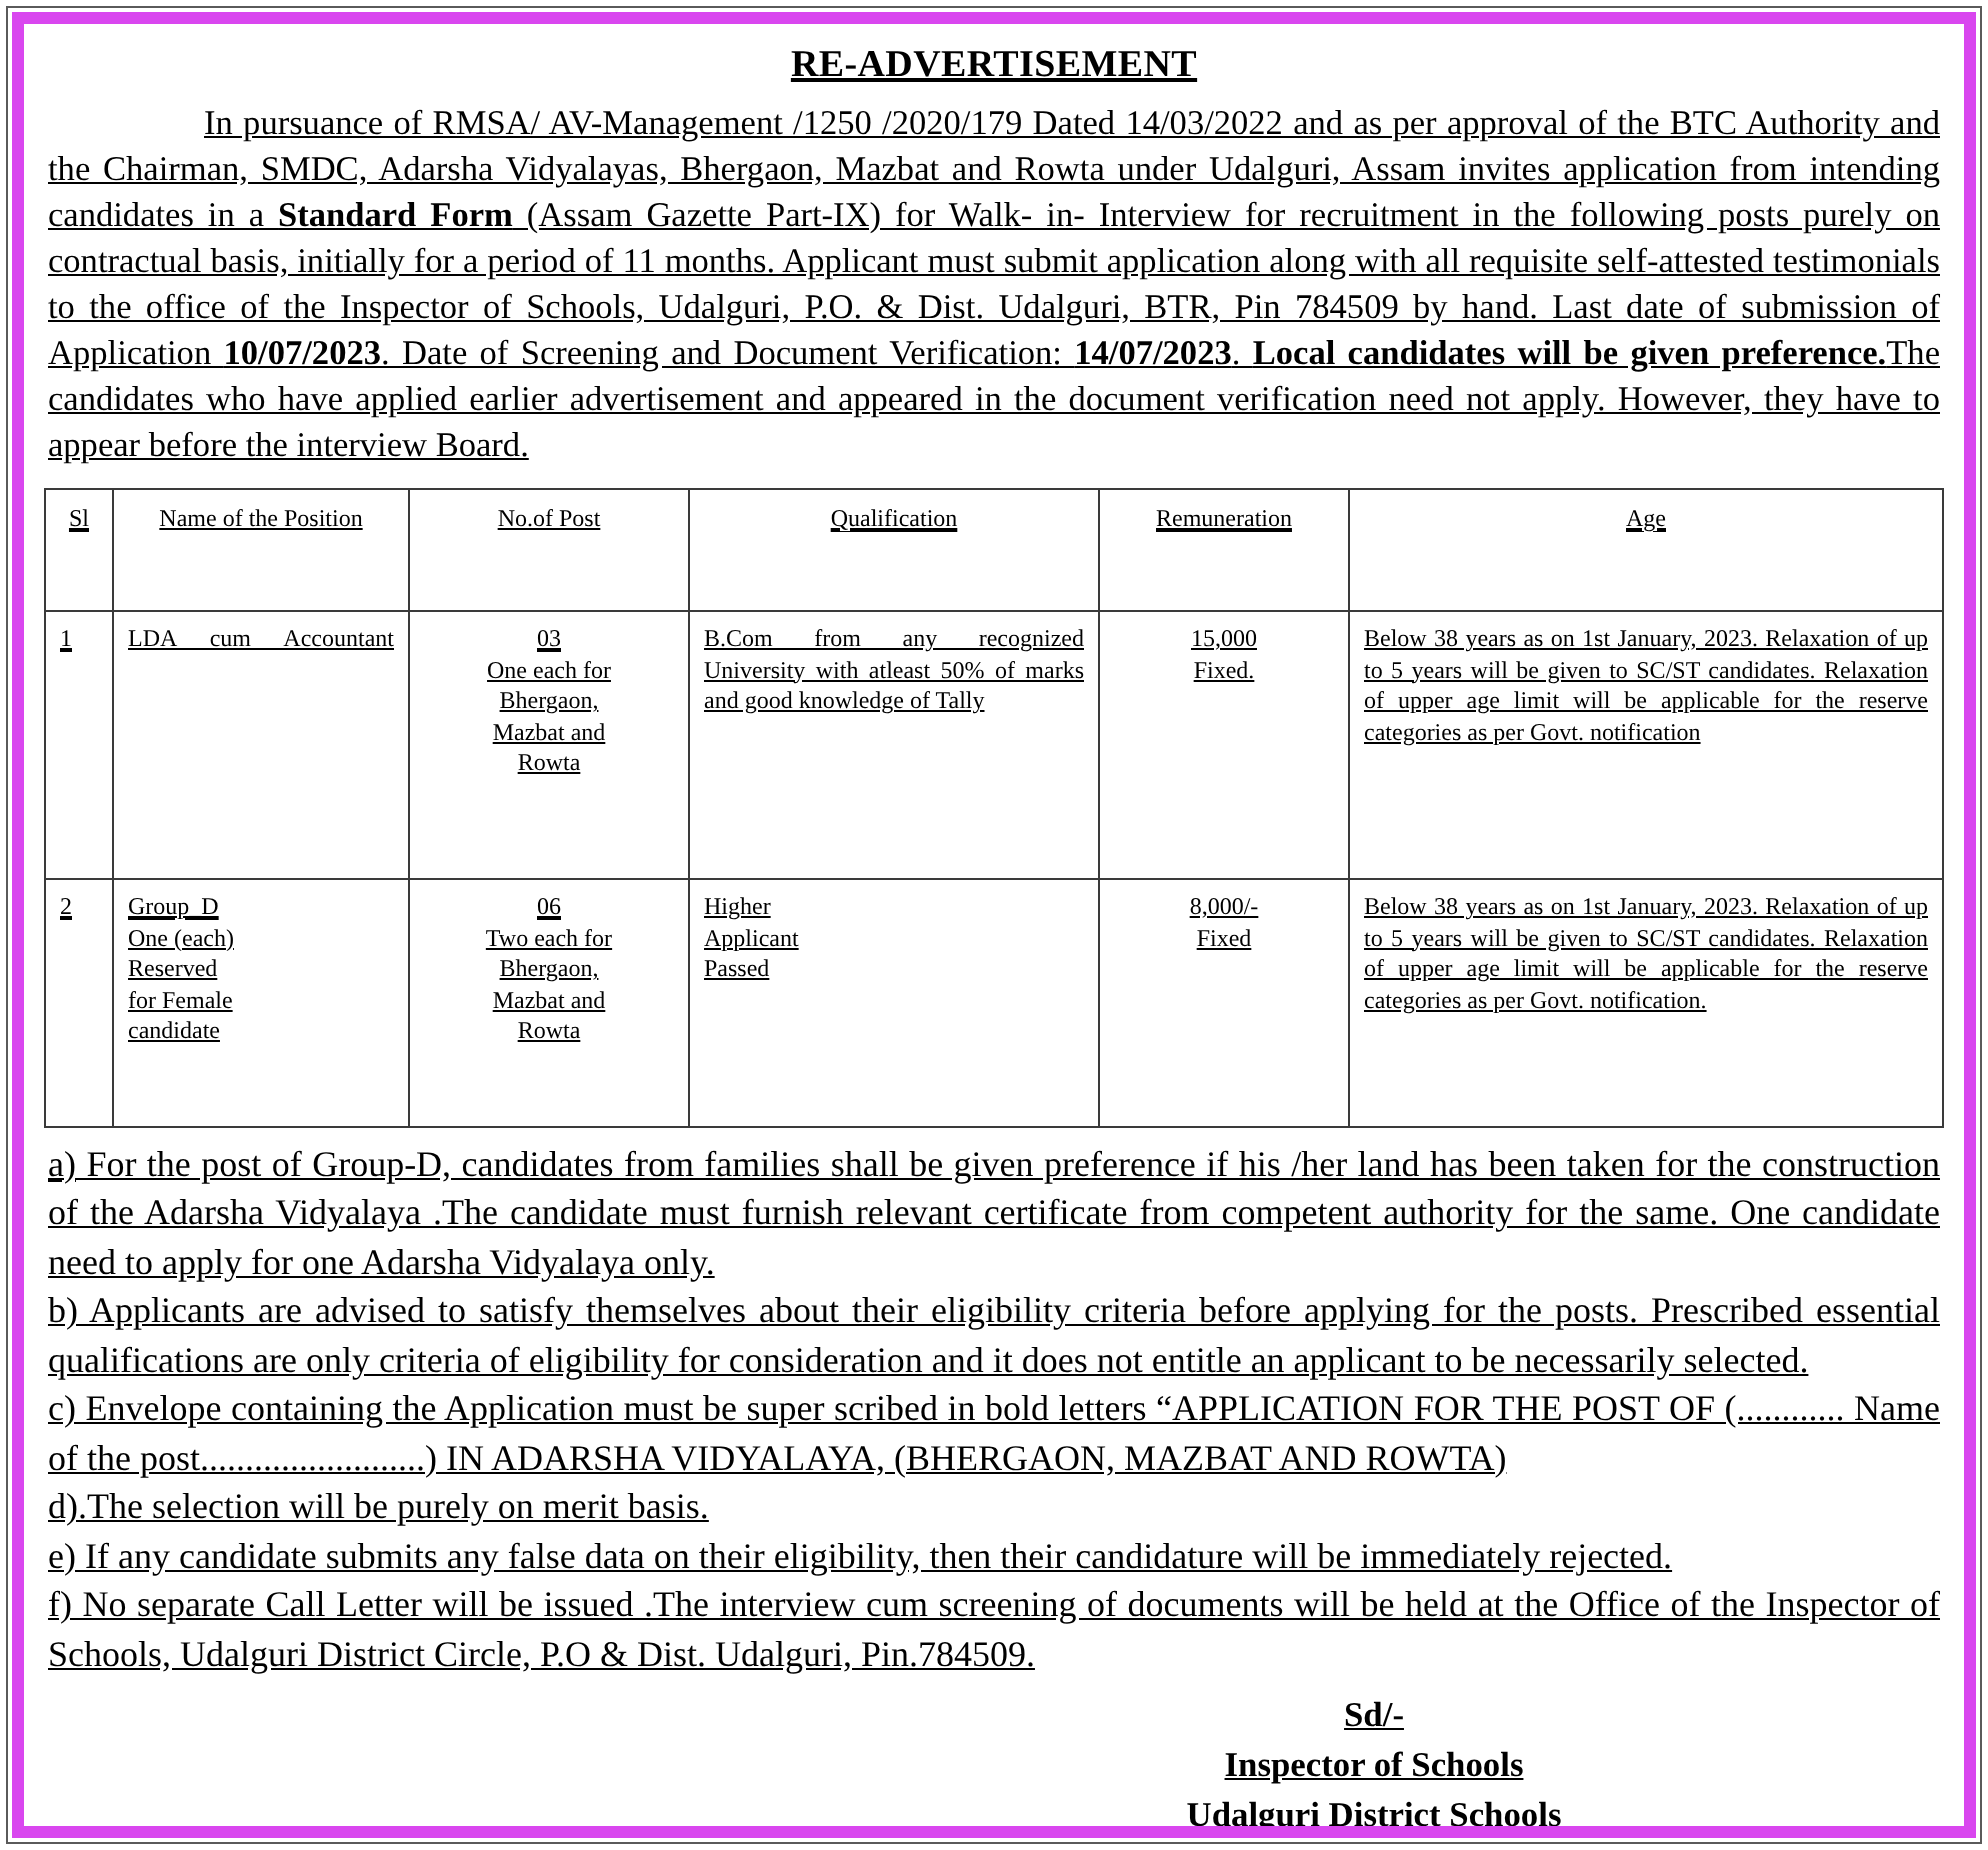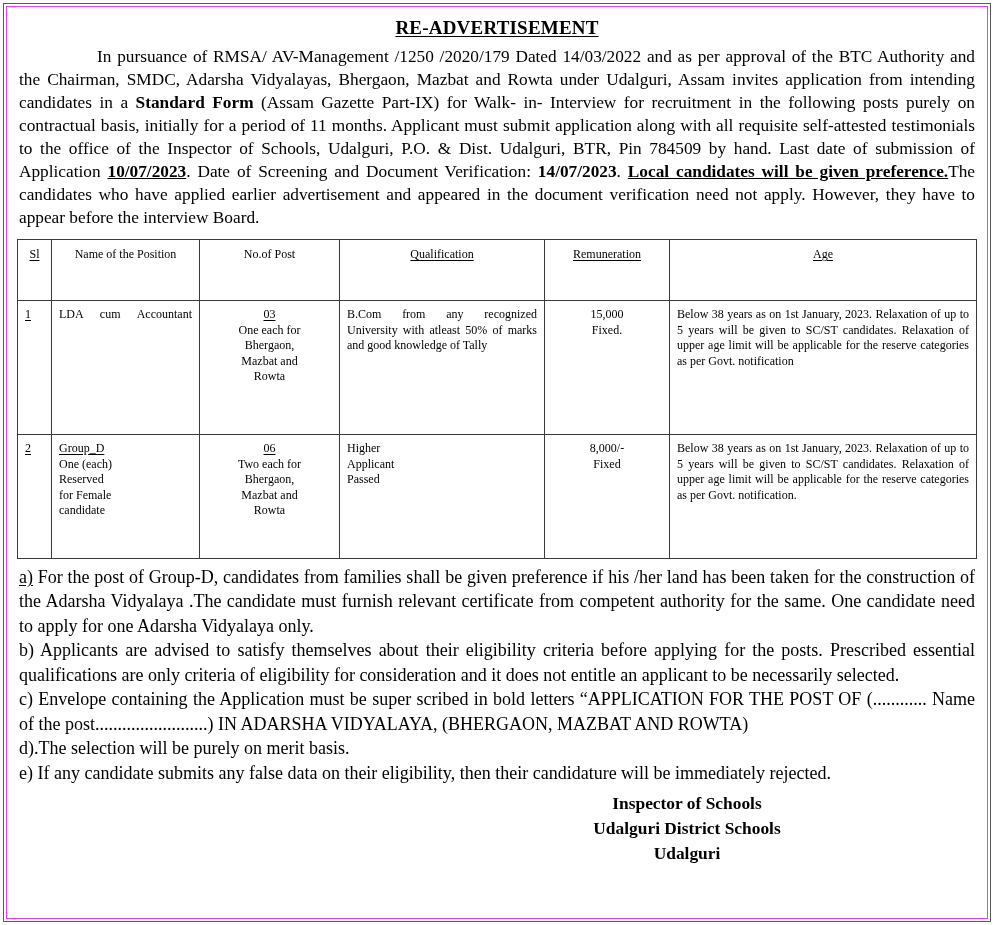--- a/index.html
+++ b/index.html
@@ -19,25 +19,26 @@
     position: relative;
     padding: 3px;
   }
   .frame-outer {
     border: 1px solid #5a5a5a;
     height: 100%;
     box-sizing: border-box;
     padding: 2px;
   }
   .frame-inner {
-    border: 1px solid #d946ef;
+    border: 6px solid #d946ef;
     height: 100%;
     box-sizing: border-box;
     padding: 6px 10px 4px 10px;
     overflow: hidden;
+    text-decoration: underline;
   }
 
   .doc-title {
     text-align: center;
     font-weight: bold;
     font-size: 19px;
     letter-spacing: .2px;
     margin: 4px 0 6px 0;
   }
   .doc-title span {
@@ -215,23 +216,25 @@
           </tr>
         </tbody>
       </table>
 
       <div class="notes">
         <p><span class="u">a)</span><span> For the post of Group-D, candidates from families shall be given preference if his /her land has been taken for the construction of the Adarsha Vidyalaya .The candidate must furnish relevant certificate from competent authority for the same. One candidate need to apply for one Adarsha Vidyalaya only.</span></p>
         <p>b) Applicants are advised to satisfy themselves about their eligibility criteria before applying for the posts. Prescribed essential qualifications are only criteria of eligibility for consideration and it does not entitle an applicant to be necessarily selected.</p>
         <p>c) Envelope containing the Application must be super scribed in bold letters “APPLICATION FOR THE POST OF (............ Name of the post.........................) IN ADARSHA VIDYALAYA, (BHERGAON, MAZBAT AND ROWTA)</p>
         <p class="nojust"> d).The selection will be purely on merit basis.</p>
         <p class="nojust">e) If any candidate submits any false data on their eligibility, then their candidature will be immediately rejected.</p>
+        <p>f) No separate Call Letter will be issued .The interview cum screening of documents will be held at the Office of the Inspector of Schools, Udalguri District Circle, P.O &amp; Dist. Udalguri, Pin.784509.</p>
       </div>
 
       <div class="sign">
+        <div>Sd/-</div>
         <div>Inspector of Schools</div>
         <div>Udalguri District Schools</div>
         <div>Udalguri</div>
       </div>
 
     </div>
   </div>
 </div>
 
 </body></html>

